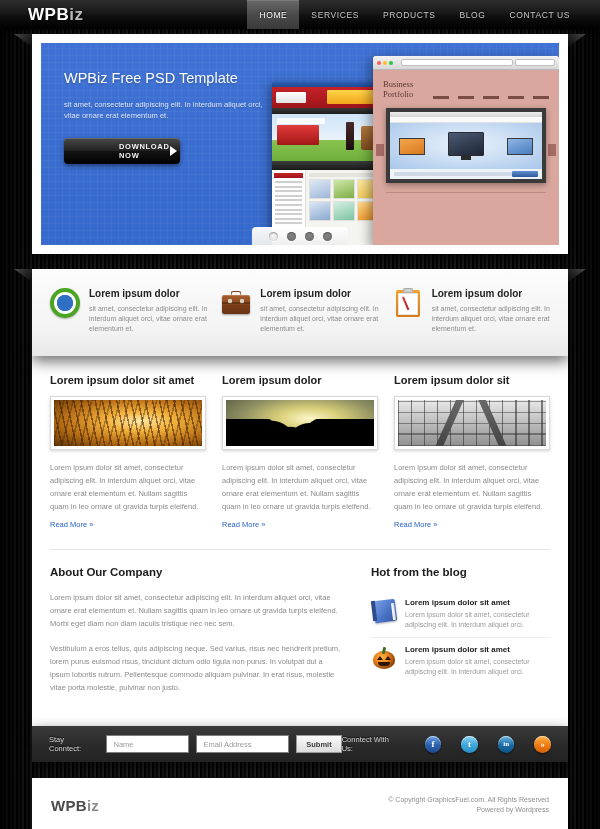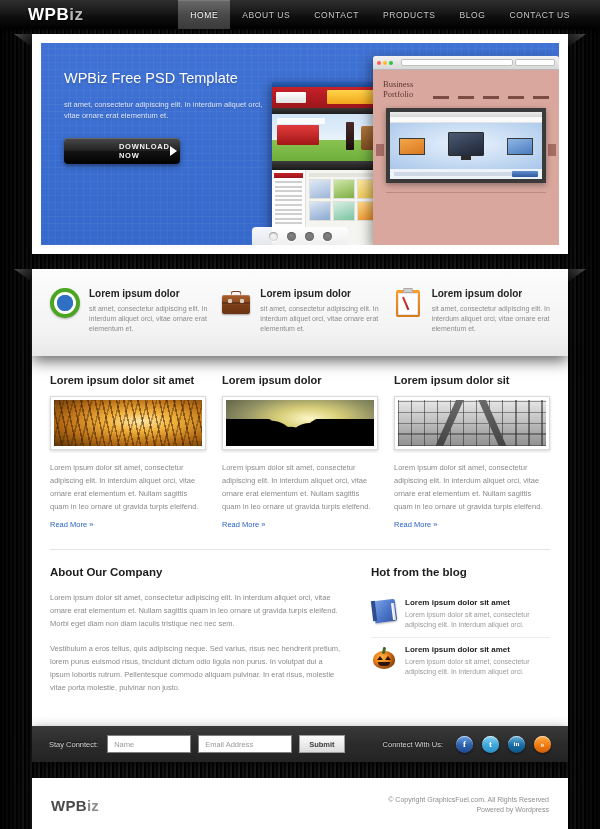--- a/index.html
+++ b/index.html
@@ -546,21 +546,21 @@
   .fld.name { width: 84px; }
   .fld.email { width: 94px; }
   .sub-btn {
     height: 18px; padding: 0 9px;
     background: linear-gradient(180deg,#fbfbfb,#dcdcdc);
     border: 1px solid #9a9a9a;
     font-size: 7.5px; font-weight: bold; color: #3c3c3c;
     display: flex; align-items: center; cursor: pointer;
   }
   .connect {
-    margin-left: auto; display: flex; align-items: center; gap: 9px;
+    margin-left: auto; display: flex; align-items: center; gap: 20px;
   }
   .connect .lbl2 {
     color: #d6d6d6; font-size: 7.5px; margin-right: 4px;
     text-shadow: 0 -1px 1px rgba(0,0,0,.8);
   }
   .soc {
     width: 17px; height: 17px; border-radius: 50%;
     display: flex; align-items: center; justify-content: center;
     color: #fff; font-size: 9px; font-weight: bold;
     box-shadow: inset 0 1px 0 rgba(255,255,255,.55), 0 1px 2px rgba(0,0,0,.6);
@@ -599,22 +599,21 @@
 
 <div class="page-bg"></div>
 
 <div class="topbar">
   <div class="brand-top">
     <span>WPB</span>
       <span class="lt">iz</span>
   </div>
   <nav class="nav">
     <div class="nav-item active">HOME</div>
-    <div class="nav-item">ABOUT US</div>
-    <div class="nav-item">CONTACT</div>
+    <div class="nav-item">SERVICES</div>
     <div class="nav-item">PRODUCTS</div>
     <div class="nav-item">BLOG</div>
     <div class="nav-item">CONTACT US</div>
   </nav>
 </div>
 
 <div class="stage">
 
   <div class="panel hero-panel">
     <div class="fold-l"></div>

